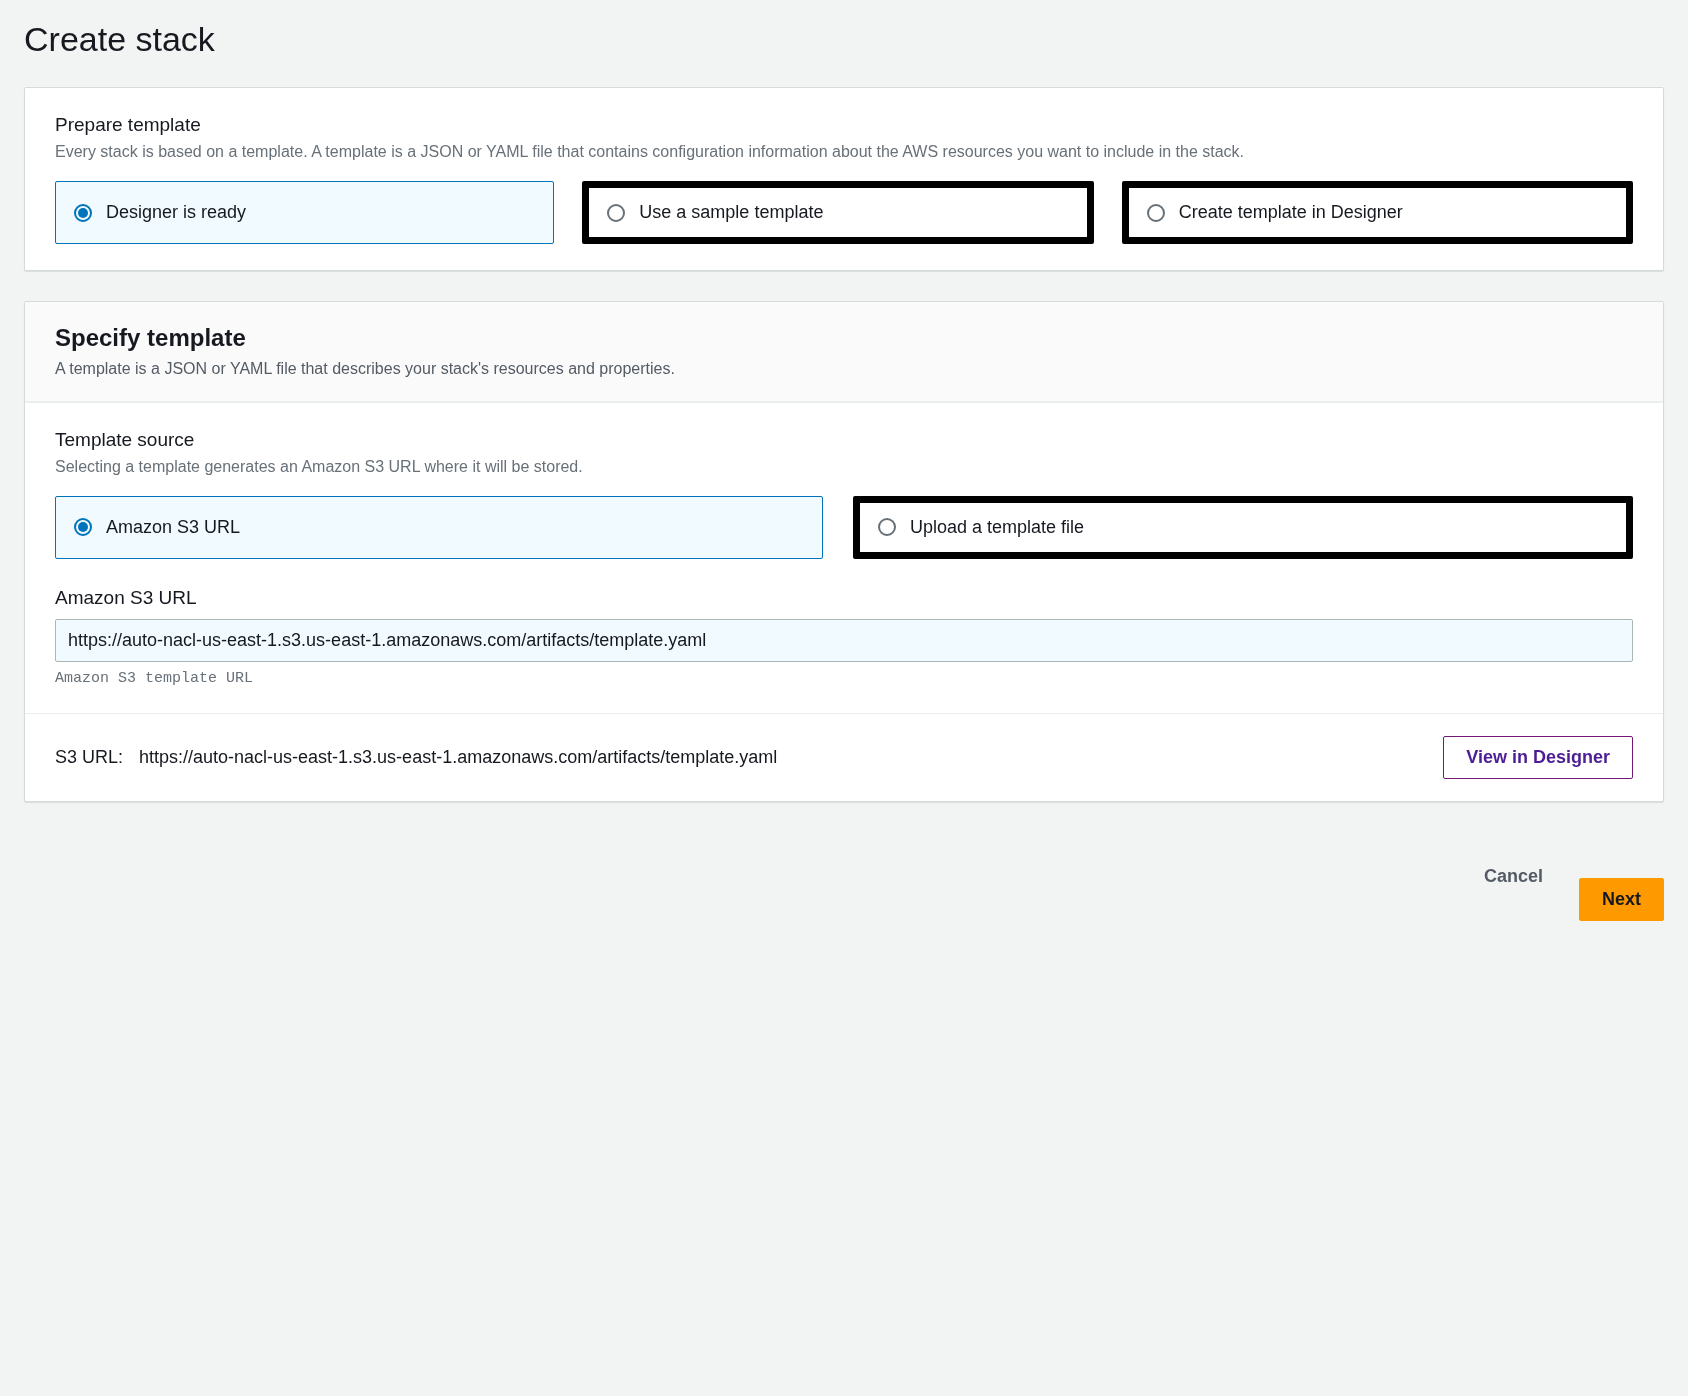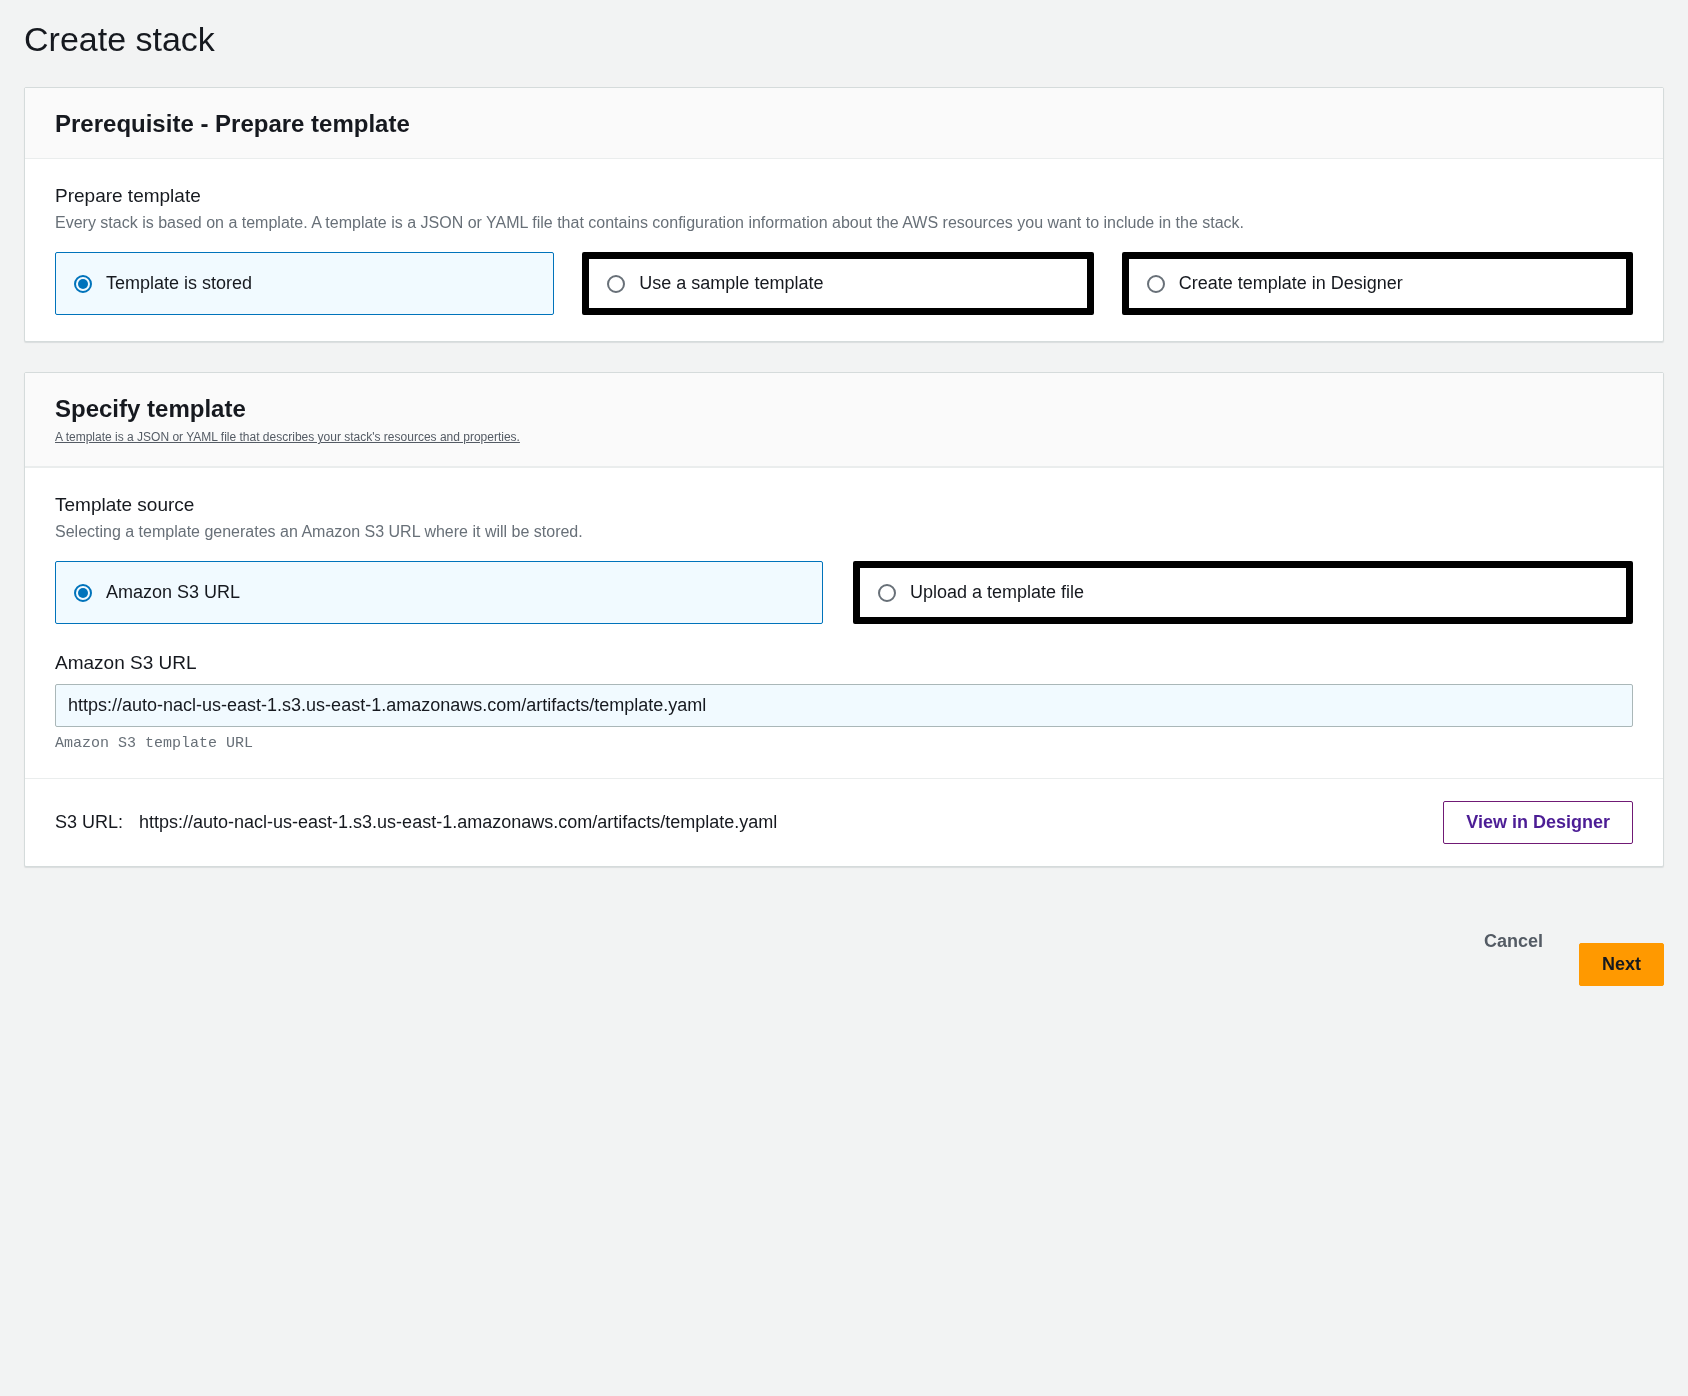--- a/index.html
+++ b/index.html
@@ -30,25 +30,24 @@
       padding: 22px 30px 20px;
       border-bottom: 1px solid #eaeded;
       background: #fafafa;
     }
     .panel-header h2 {
       font-size: 24px;
       font-weight: 700;
       color: #16191f;
     }
     .panel-header .subhead {
-      font-size: 12px;
+      font-size: 16px;
       color: #545b64;
       margin-top: 6px;
       line-height: 1.4;
-      text-decoration: underline;
     }
     .panel-body {
       padding: 26px 30px;
       border-top: 1px solid #eaeded;
     }
     .panel-body.no-top-border {
       border-top: none;
     }
     .field-label {
       font-size: 19px;
@@ -181,30 +180,27 @@
       gap: 14px;
       margin-top: 6px;
     }
   </style>
 </head>
 <body>
 
 <h1 class="page-title">Create stack</h1>
 
 <div class="panel">
-  <div class="panel-header">
-    <h2>Prerequisite - Prepare template</h2>
-  </div>
   <div class="panel-body no-top-border">
     <div class="field-label">Prepare template</div>
     <div class="field-help">Every stack is based on a template. A template is a JSON or YAML file that contains configuration information about the AWS resources you want to include in the stack.</div>
     <div class="radio-row">
       <div class="radio-tile selected">
         <span class="radio-circle"></span>
-        <span class="radio-label">Template is stored</span>
+        <span class="radio-label">Designer is ready</span>
       </div>
       <div class="radio-tile">
         <span class="radio-circle"></span>
         <span class="radio-label">Use a sample template</span>
       </div>
       <div class="radio-tile">
         <span class="radio-circle"></span>
         <span class="radio-label">Create template in Designer</span>
       </div>
     </div>

